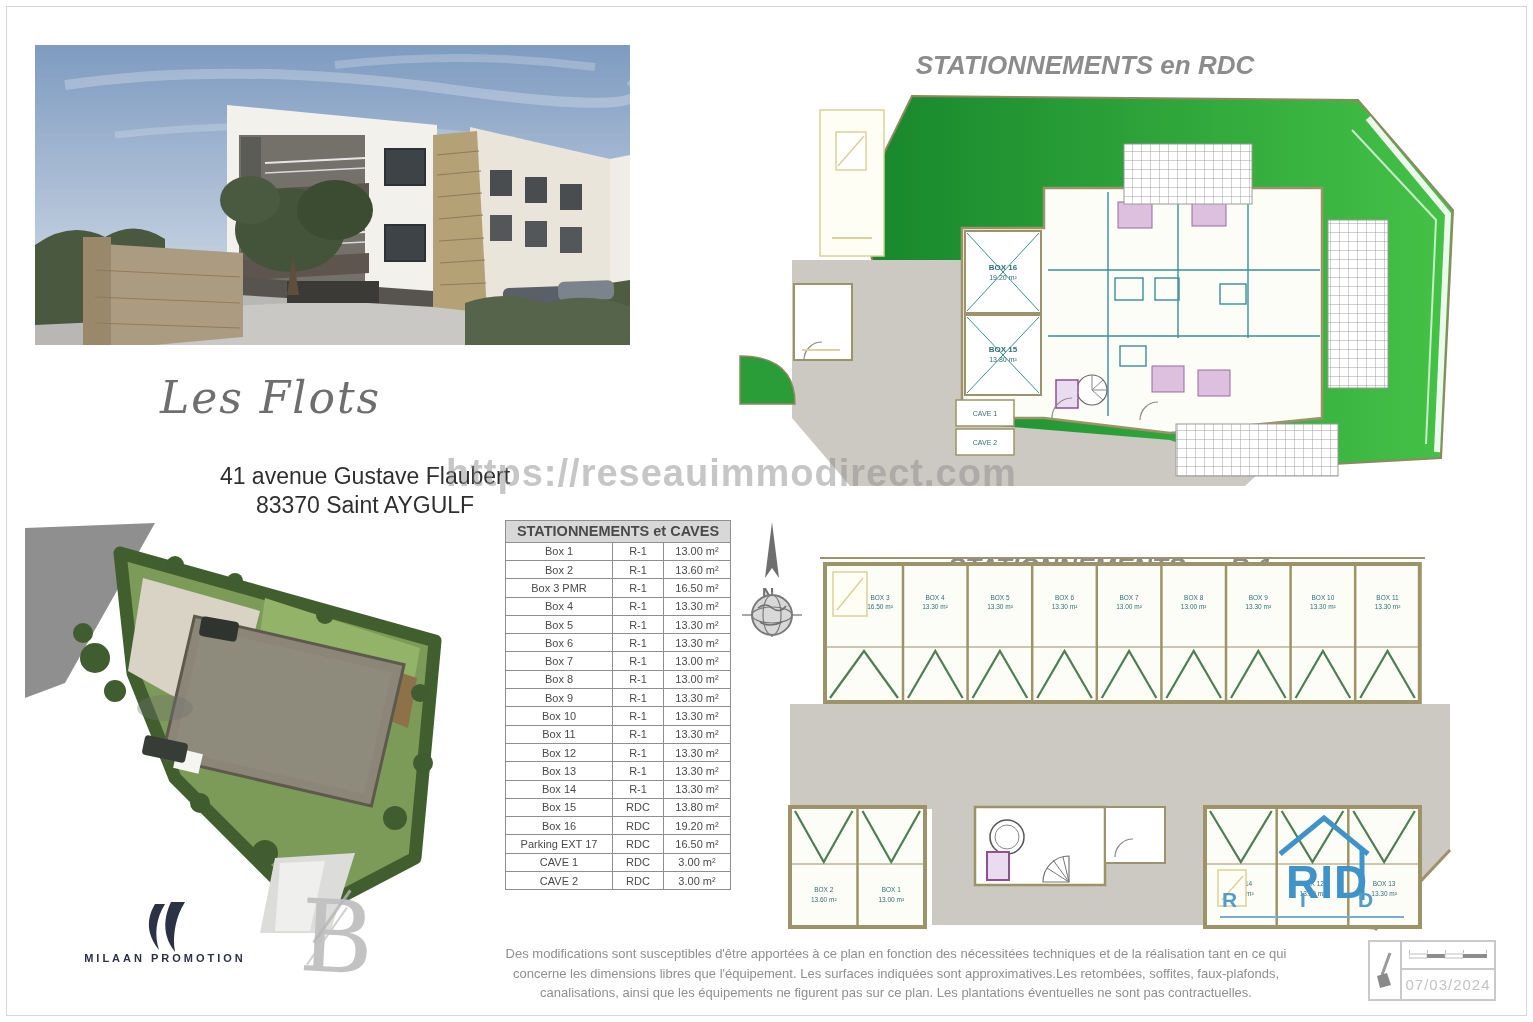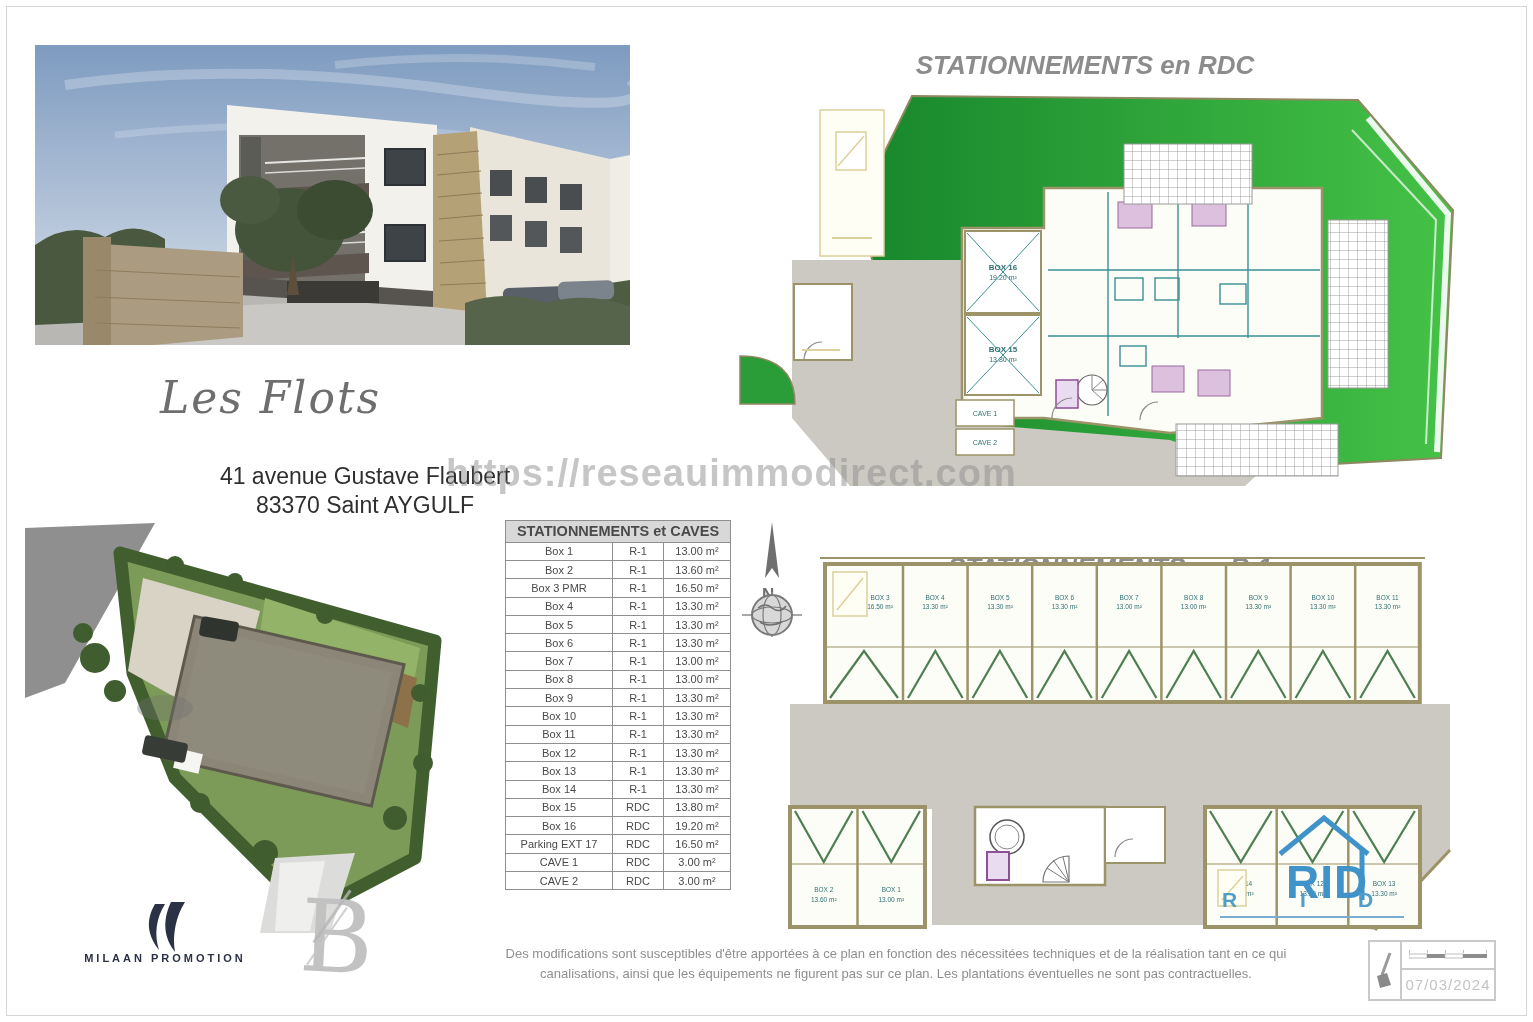--- a/index.html
+++ b/index.html
@@ -488,20 +488,21 @@
     <line x1="100" y1="40" x2="100" y2="92" stroke="#3f93c8" stroke-width="5"></line>
     <text x="24" y="90" font-size="46" font-weight="bold" fill="#3f93c8" letter-spacing="1">RID</text>
   </svg>
   <span class="abs rid-letter" style="left:1222px;">R</span>
   <span class="abs rid-letter" style="left:1300px;">I</span>
   <span class="abs rid-letter" style="left:1358px;">D</span>
   <div class="abs rid-line"></div>
 
   <div class="abs disclaimer">
     <div>Des modifications sont susceptibles d'être apportées à ce plan en fonction des nécessitées techniques et de la réalisation tant en ce qui</div>
+    <div>concerne les dimensions libres que l'équipement.  Les surfaces indiquées sont approximatives.Les retombées, soffites, faux-plafonds,</div>
     <div>canalisations, ainsi que les équipements ne figurent pas sur ce plan. Les plantations éventuelles ne sont pas contractuelles.</div>
   </div>
 
   <div class="abs cartouche">
     <div class="cart-left">
       <svg width="24" height="44" viewBox="0 0 24 44">
         <line x1="17" y1="4" x2="9" y2="26" stroke="#9a9a9a" stroke-width="3"></line>
         <polygon points="4,27 14,24 18,36 7,39" fill="#8a8a8a"></polygon>
       </svg>
     </div>

